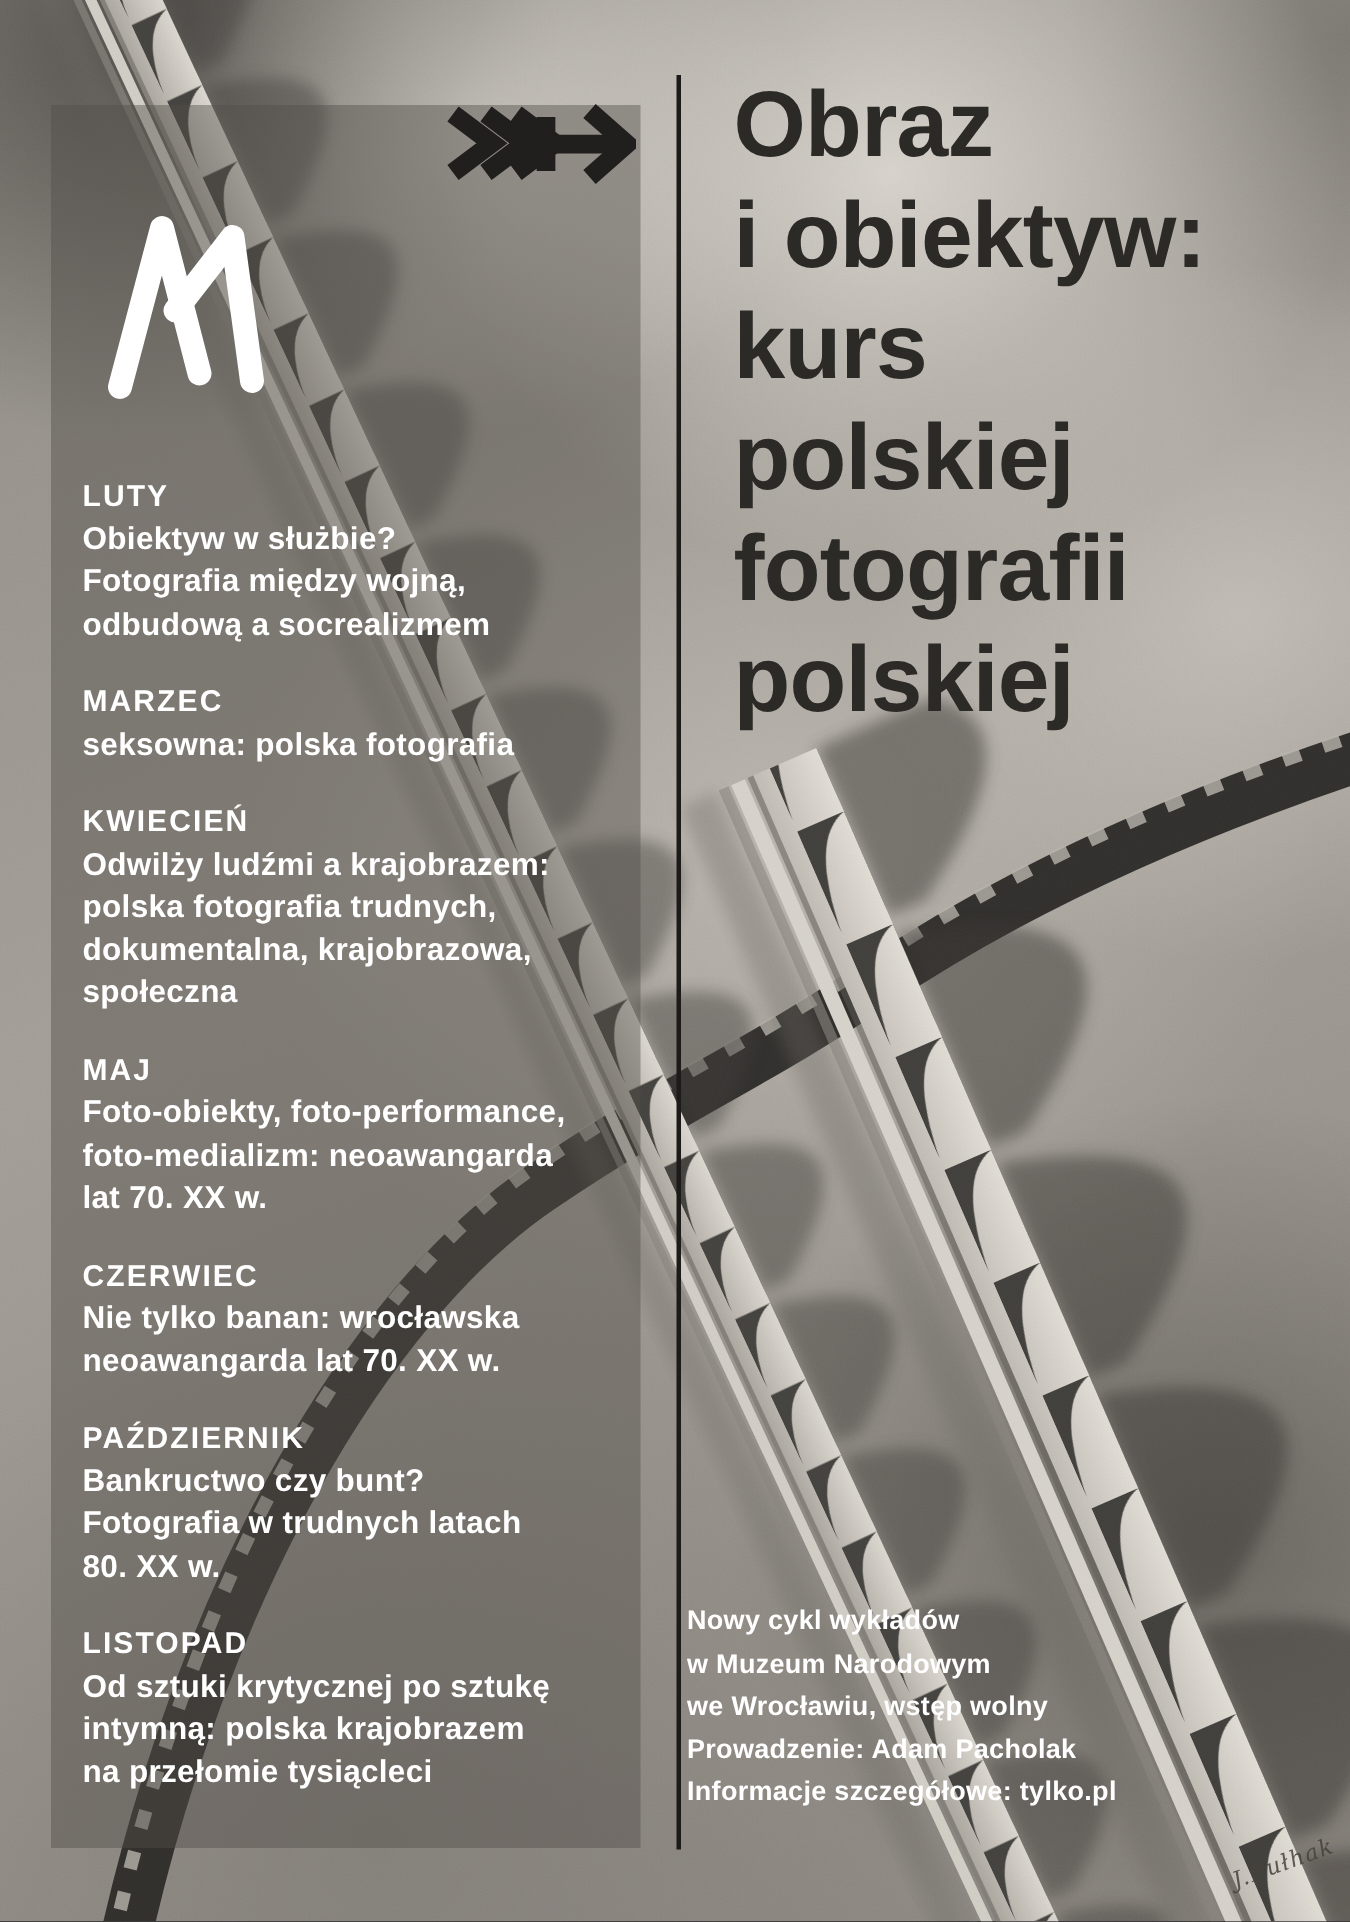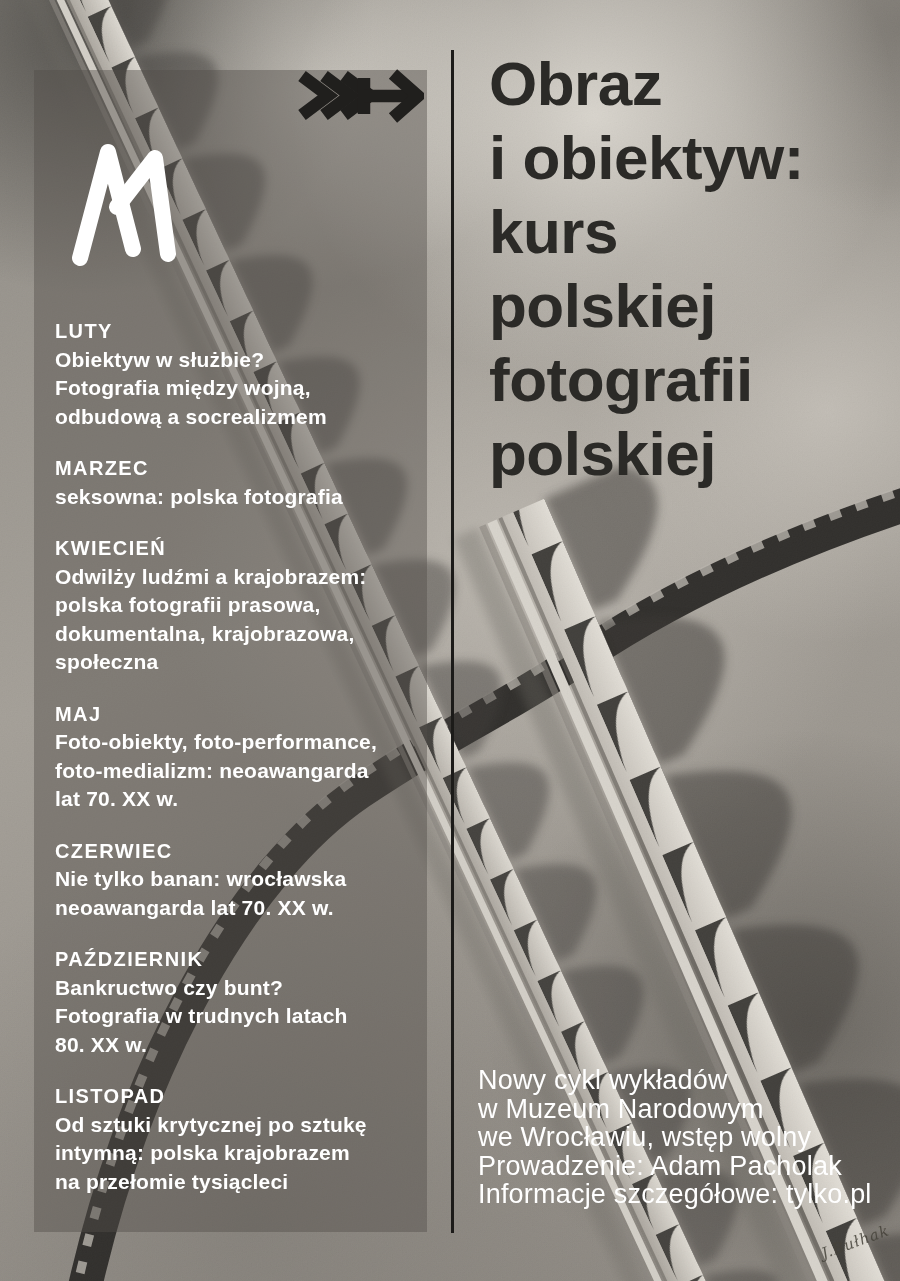--- a/index.html
+++ b/index.html
@@ -22,22 +22,22 @@
          background:rgba(82,78,73,.44);}
   .divider{position:absolute;left:451px;top:50px;width:3px;height:1183px;background:#1c1b19;}
   .logo{position:absolute;left:60px;top:132px;}
   .arrow{position:absolute;left:294px;top:68px;}
   .title{position:absolute;left:489px;top:47px;font-weight:bold;font-size:62px;
          line-height:74px;letter-spacing:-0.5px;color:#2b2a27;white-space:nowrap;}
   .schedule{position:absolute;left:55px;top:285px;width:388px;color:#fff;
             font-weight:bold;font-size:21px;line-height:28.5px;letter-spacing:.2px;margin-top:32px;}
   .schedule .block{margin-bottom:23px;}
   .schedule .month{font-size:20px;letter-spacing:1.4px;}
-  .footer{position:absolute;left:478px;top:1066px;width:410px;color:#fff;
-          font-weight:normal;font-size:27px;line-height:28.5px;letter-spacing:.2px;white-space:nowrap;}
+  .footer{position:absolute;left:458px;top:1066px;width:410px;color:#fff;
+          font-weight:bold;font-size:18px;line-height:28.5px;letter-spacing:.2px;white-space:nowrap;}
   .signature{position:absolute;left:820px;top:1233px;color:#45423a;
              font-family:"DejaVu Serif","Liberation Serif",serif;font-style:italic;
              font-size:15px;letter-spacing:1px;transform:rotate(-20deg);opacity:.85;}
 </style>
 </head>
 <body>
 
 <div class="poster">
 
   <svg class="strips" width="900" height="1281" viewBox="0 0 900 1281">
@@ -137,21 +137,21 @@
         <div class="line">Fotografia między wojną,</div>
         <div class="line">odbudową a socrealizmem</div>
       </div>
       <div class="block">
         <div class="month">MARZEC</div>
         <div class="line">seksowna: polska fotografia</div>
       </div>
       <div class="block">
         <div class="month">KWIECIEŃ</div>
         <div class="line">Odwilży ludźmi a krajobrazem:</div>
-        <div class="line">polska fotografii prasowa,</div>
+        <div class="line">polska fotografia trudnych,</div>
         <div class="line">dokumentalna, krajobrazowa,</div>
         <div class="line">społeczna</div>
       </div>
       <div class="block">
         <div class="month">MAJ</div>
         <div class="line">Foto-obiekty, foto-performance,</div>
         <div class="line">foto-medializm: neoawangarda</div>
         <div class="line">lat 70. XX w.</div>
       </div>
       <div class="block">

